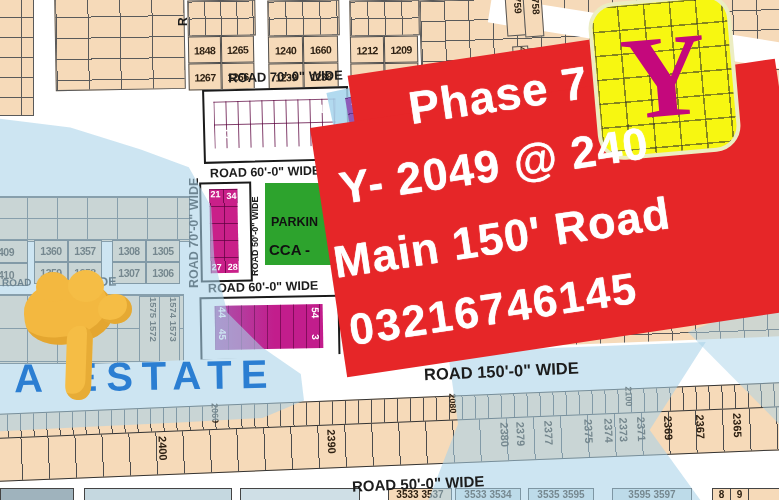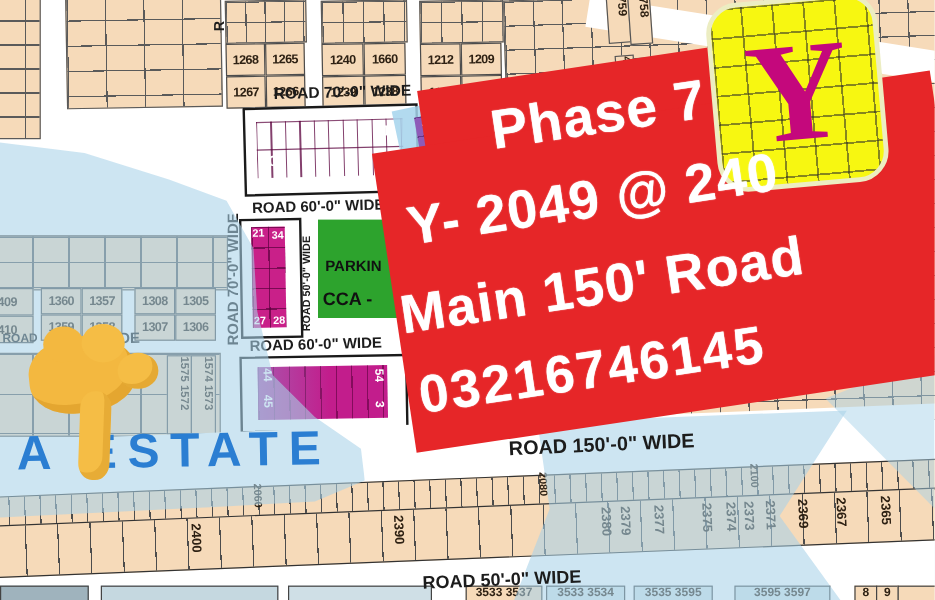--- a/index.html
+++ b/index.html
@@ -44,21 +44,21 @@
               repeating-linear-gradient(to bottom,#5a5a5a 0 1px,transparent 1px 21px),#f6dab9;"></div>
   <div class="abs grid" style="left:425px;top:-6px;width:360px;height:360px;transform:rotate(-2deg);"></div>
 
   <div class="abs" style="left:488px;top:20px;width:300px;height:26px;background:#fff;transform:rotate(9deg);z-index:1;"></div>
 
   <div class="abs" style="left:188px;top:0px;width:66px;height:90px;transform:rotate(-1deg);">
     <div class="grid" style="width:66px;height:34px;background:
         repeating-linear-gradient(to right,#5a5a5a 0 1px,transparent 1px 16px),
         repeating-linear-gradient(to bottom,#5a5a5a 0 1px,transparent 1px 17px),#f6dab9;"></div>
     <div class="nblock" style="width:66px;height:54px;">
-      <div class="ncell">1268</div>
+      <div class="ncell">1848</div>
       <div class="ncell">1265</div>
       <div class="ncell">1267</div>
       <div class="ncell">1266</div>
     </div>
   </div>
 
   <div class="abs" style="left:268px;top:0px;width:70px;height:90px;transform:rotate(-1deg);">
     <div class="grid" style="width:70px;height:34px;background:
         repeating-linear-gradient(to right,#5a5a5a 0 1px,transparent 1px 17px),
         repeating-linear-gradient(to bottom,#5a5a5a 0 1px,transparent 1px 17px),#f6dab9;"></div>

